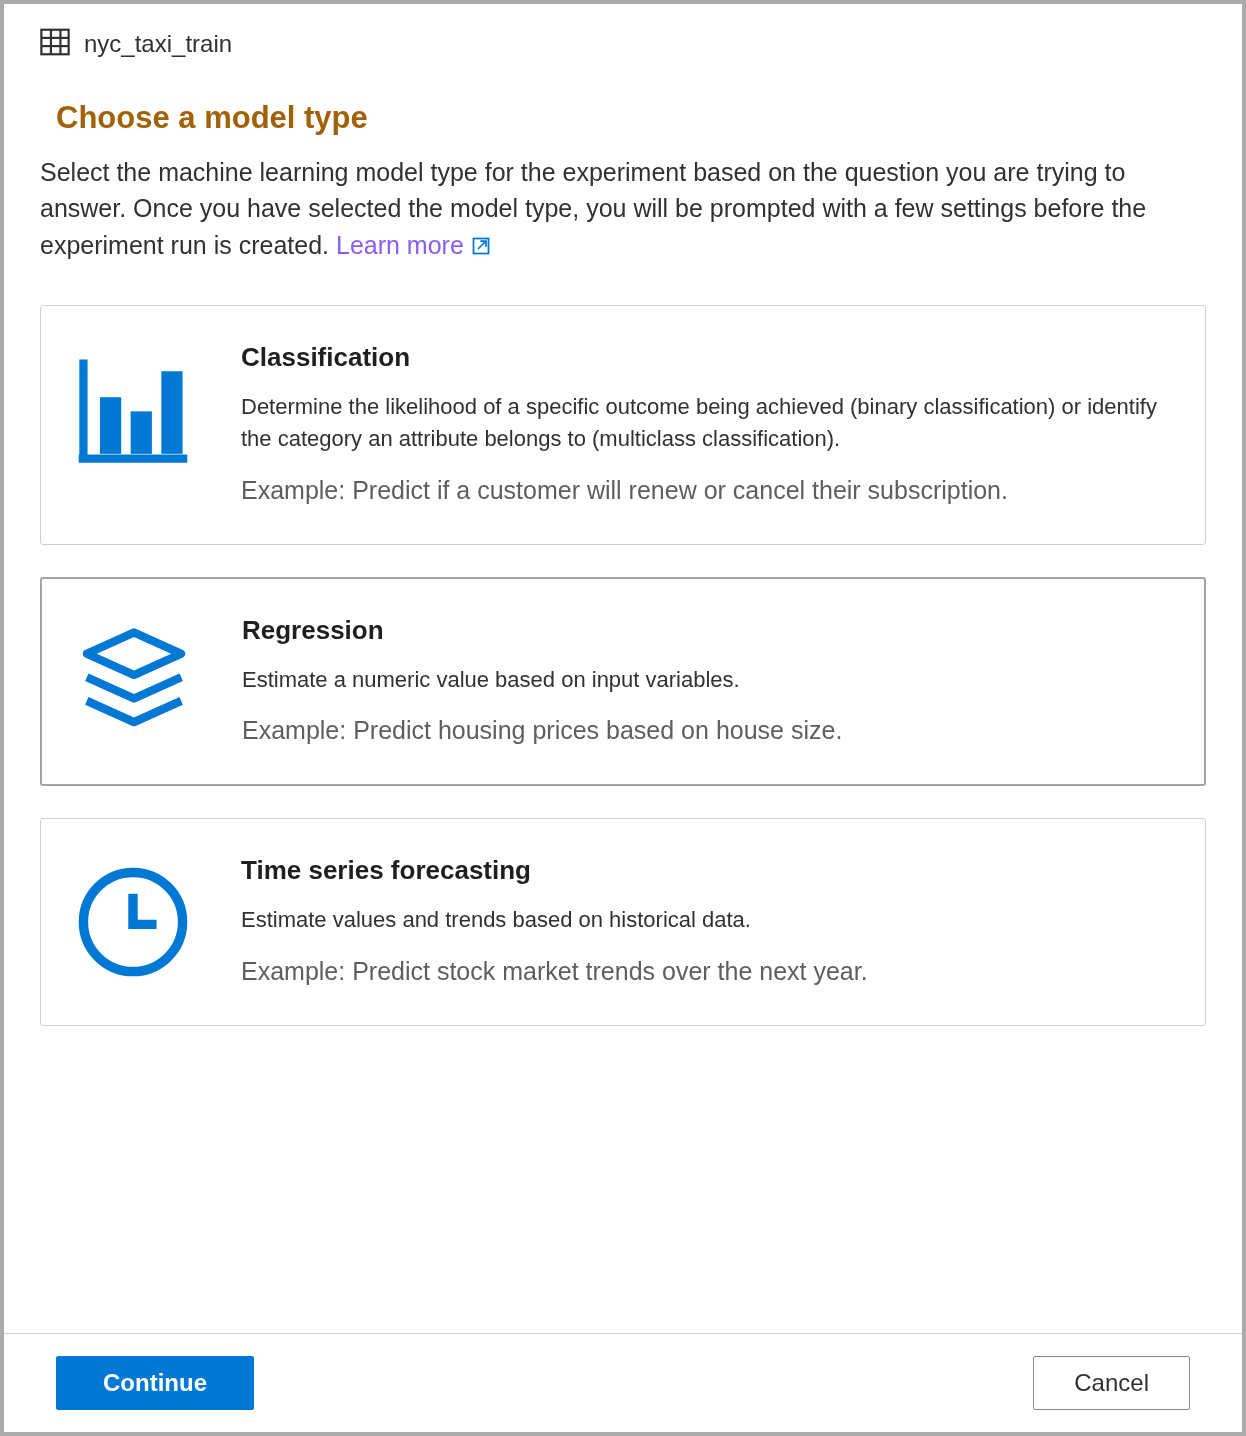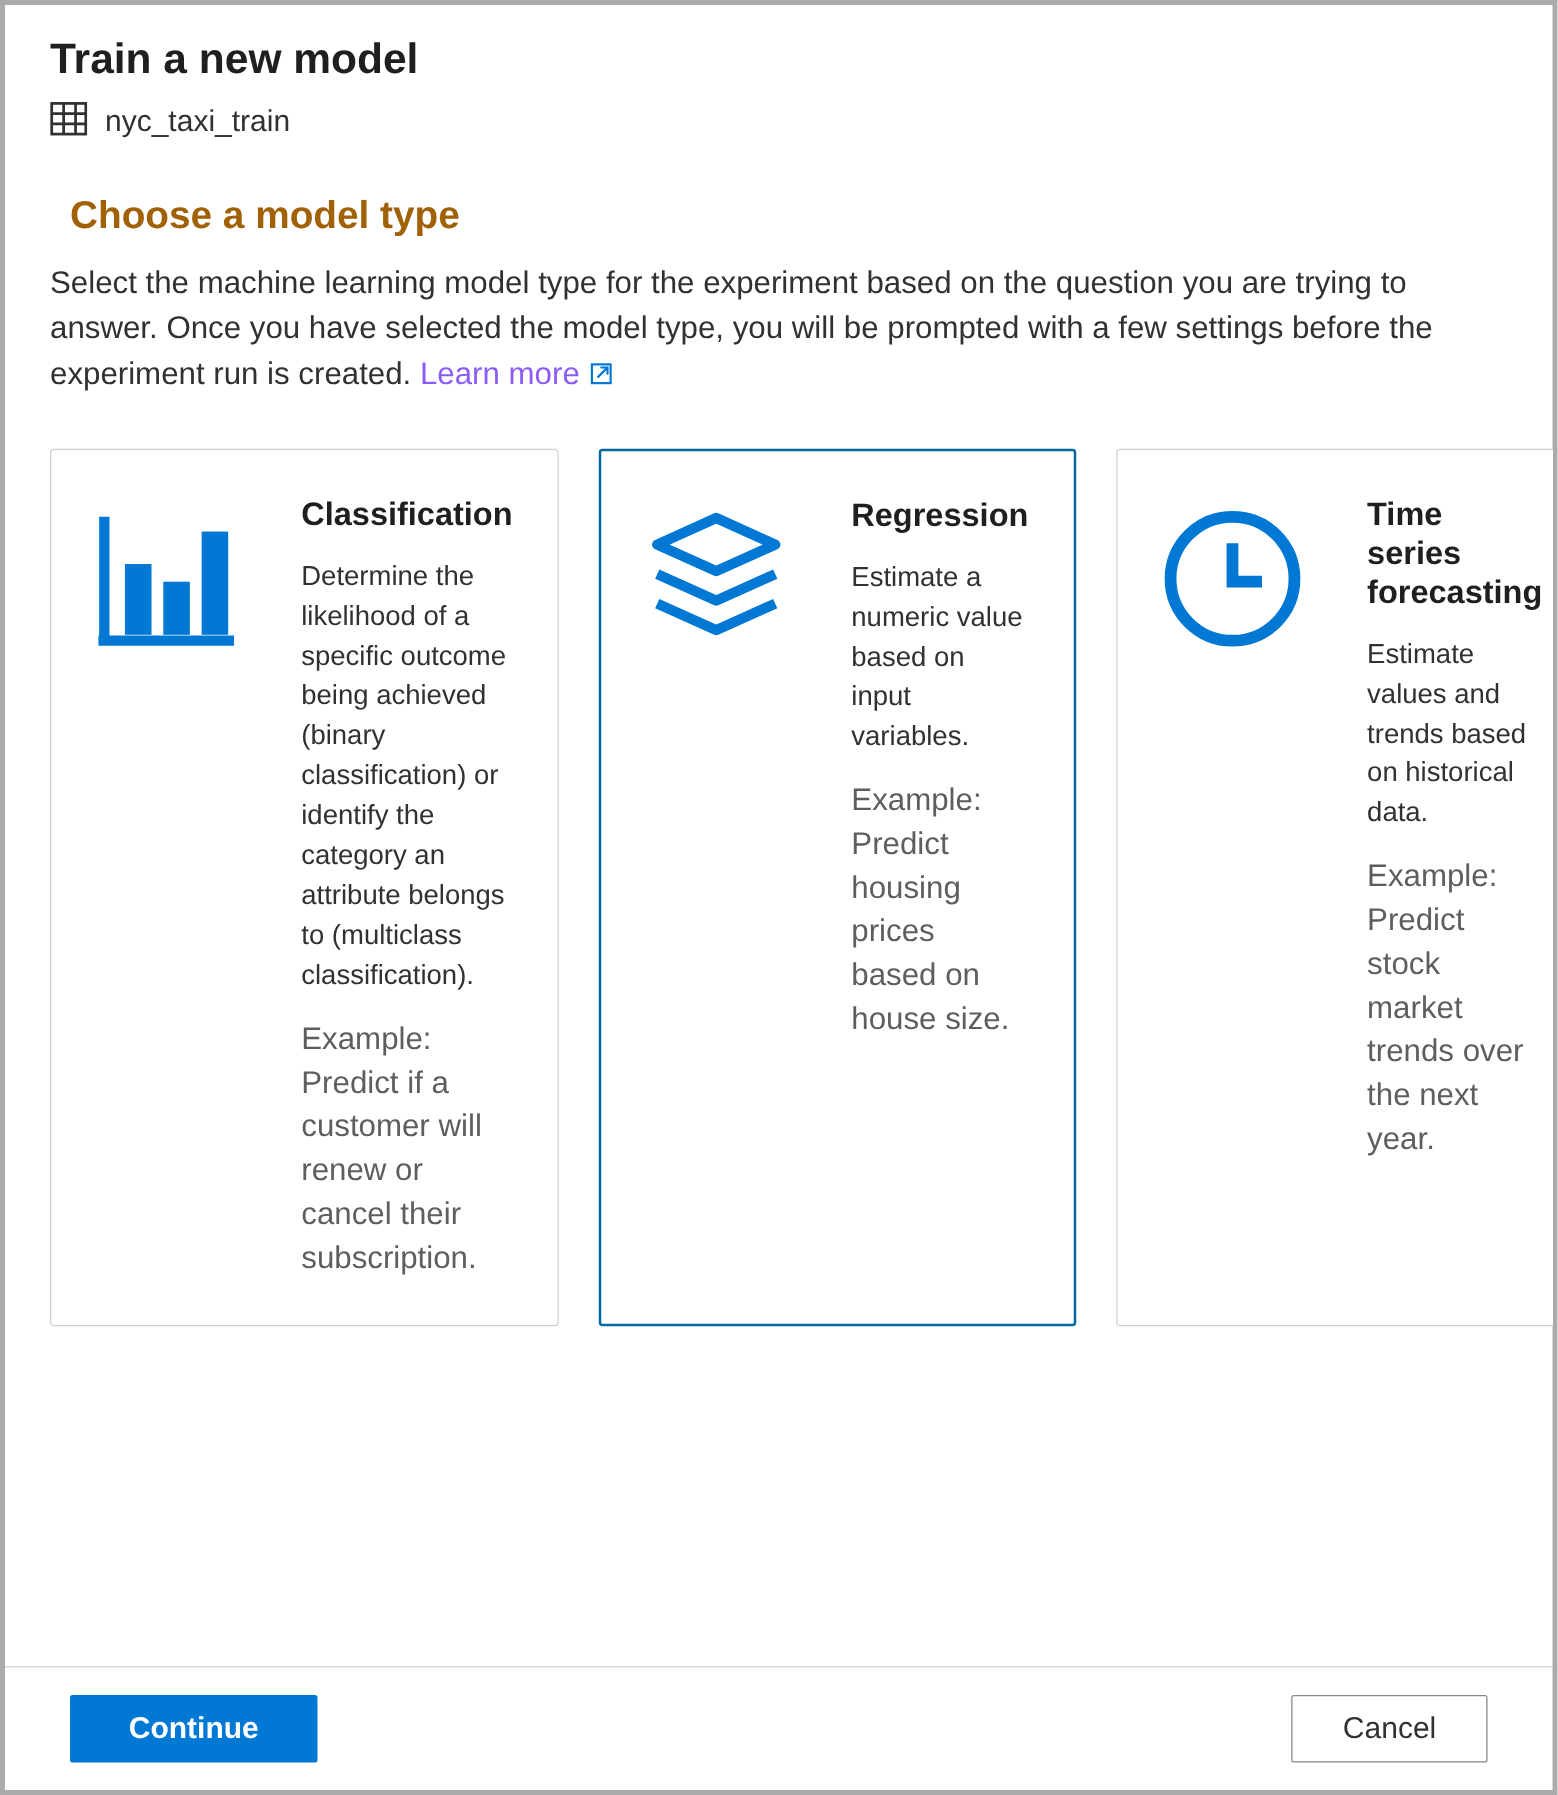--- a/index.html
+++ b/index.html
@@ -64,33 +64,34 @@
     .section-desc a {
       color: #8b5cf6;
       text-decoration: none;
     }
     .external-icon {
       display: inline-block;
       vertical-align: -2px;
     }
     .cards {
       display: flex;
+      flex-direction: column;
       gap: 32px;
     }
     .card {
       border: 1px solid #d2d0ce;
       border-radius: 3px;
       padding: 36px 36px 36px 32px;
       display: flex;
       gap: 48px;
       cursor: pointer;
       background: #ffffff;
     }
     .card.selected {
-      border: 2px solid #0369a1;
+      border: 2px solid #a3a3a3;
     }
     .card-icon {
       width: 120px;
       flex-shrink: 0;
       display: flex;
       align-items: flex-start;
       justify-content: center;
       padding-top: 8px;
     }
     .card-body {
@@ -139,21 +140,20 @@
       background: #ffffff;
       color: #323130;
       border: 1px solid #8a8886;
       padding: 12px 40px;
     }
   </style>
 </head>
 <body>
 
 <div class="content">
-  <h1 class="page-title">Train a new model</h1>
 
   <div class="dataset-row">
     <span>
       <svg width="30" height="28" viewBox="0 0 22 20" fill="none" stroke="#323130" stroke-width="1.6">
         <rect x="1" y="1" width="20" height="18"></rect>
         <line x1="1" y1="7" x2="21" y2="7"></line>
         <line x1="1" y1="13" x2="21" y2="13"></line>
         <line x1="8" y1="1" x2="8" y2="19"></line>
         <line x1="15" y1="1" x2="15" y2="19"></line>
       </svg>

